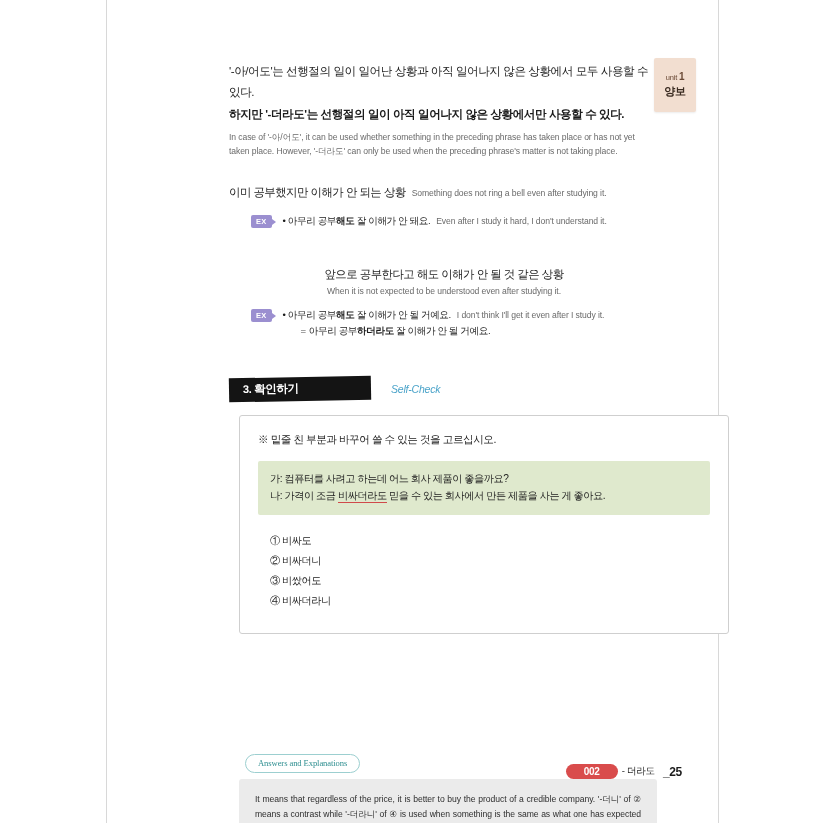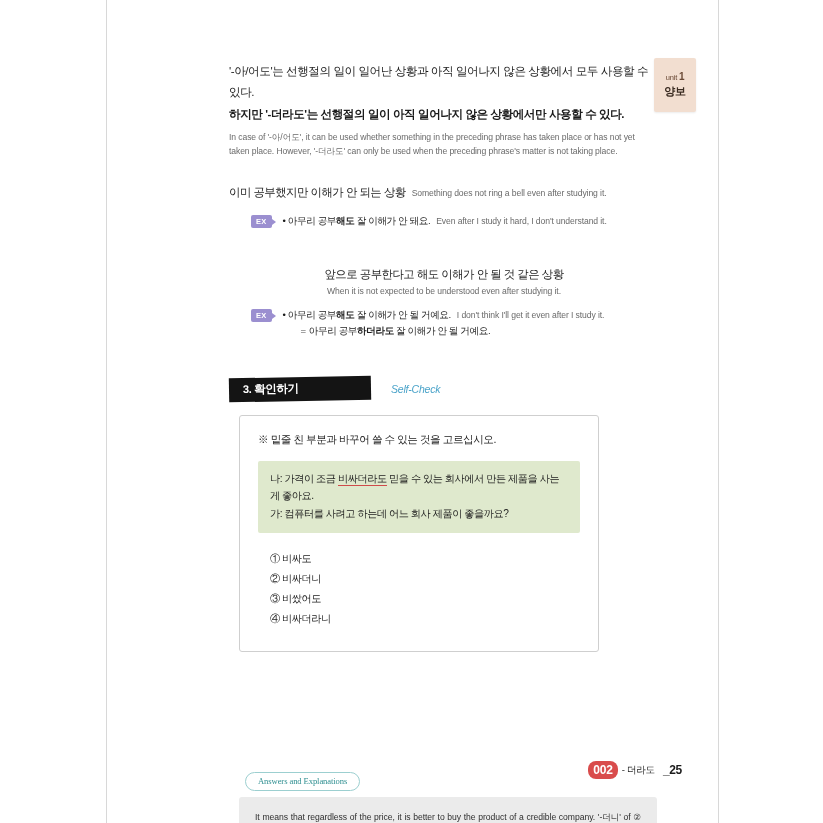--- a/index.html
+++ b/index.html
@@ -195,21 +195,21 @@
     color: #4aa3c9;
     font-size: 10.5px;
     letter-spacing: -0.2px;
     font-style: italic;
   }
 
   
   .quiz-box {
     margin-top: 14px;
     margin-left: 10px;
-    width: 360px;
+    width: 490px;
     border: 1px solid #cfcfcf;
     border-radius: 3px;
     padding: 17px 18px 22px 18px;
     box-sizing: border-box;
     background: #fff;
   }
   .quiz-prompt {
     font-size: 10.6px;
     color: #1c1c1c;
     letter-spacing: -0.45px;
@@ -278,24 +278,24 @@
   .footer {
     position: absolute;
     right: 36px;
     bottom: 44px;
     display: flex;
     align-items: center;
   }
   .footer-badge {
     background: #d94c4c;
     color: #ffffff;
-    font-size: 12px;
+    font-size: 10px;
     font-weight: bold;
     border-radius: 8px;
-    padding: 2px 5px;
+    padding: 2px 18px;
     letter-spacing: -0.2px;
     margin-left: 30px;
   }
   .footer-text {
     font-size: 9.6px;
     color: #1c1c1c;
     letter-spacing: -0.3px;
     margin-left: 4px;
   }
   .footer-page {
@@ -363,24 +363,24 @@
         <span class="num">3.</span>
         <span>확인하기</span>
       </div>
       <div class="self-check">Self-Check</div>
     </div>
 
     <div class="quiz-box">
       <p class="quiz-prompt">※ 밑줄 친 부분과 바꾸어 쓸 수 있는 것을 고르십시오.</p>
       <div class="dialog">
         <div class="dialog-line">
-          <span>나: </span><span>가격이 조금 </span><span class="ul-red">비싸더라도</span><span> 믿을 수 있는 회사에서 만든 제품을 사는 게 좋아요.</span>
+          <span>가: </span><span>컴퓨터를 사려고 하는데 어느 회사 제품이 좋을까요?</span>
         </div>
         <div class="dialog-line">
-          <span>가: </span><span>컴퓨터를 사려고 하는데 어느 회사 제품이 좋을까요?</span>
+          <span>나: </span><span>가격이 조금 </span><span class="ul-red">비싸더라도</span><span> 믿을 수 있는 회사에서 만든 제품을 사는 게 좋아요.</span>
         </div>
       </div>
       <div class="choice">① 비싸도</div>
       <div class="choice">② 비싸더니</div>
       <div class="choice">③ 비쌌어도</div>
       <div class="choice">④ 비싸더라니</div>
     </div>
 
     <div class="answers-wrap">
       <div class="answers-tab">Answers and Explanations</div>

